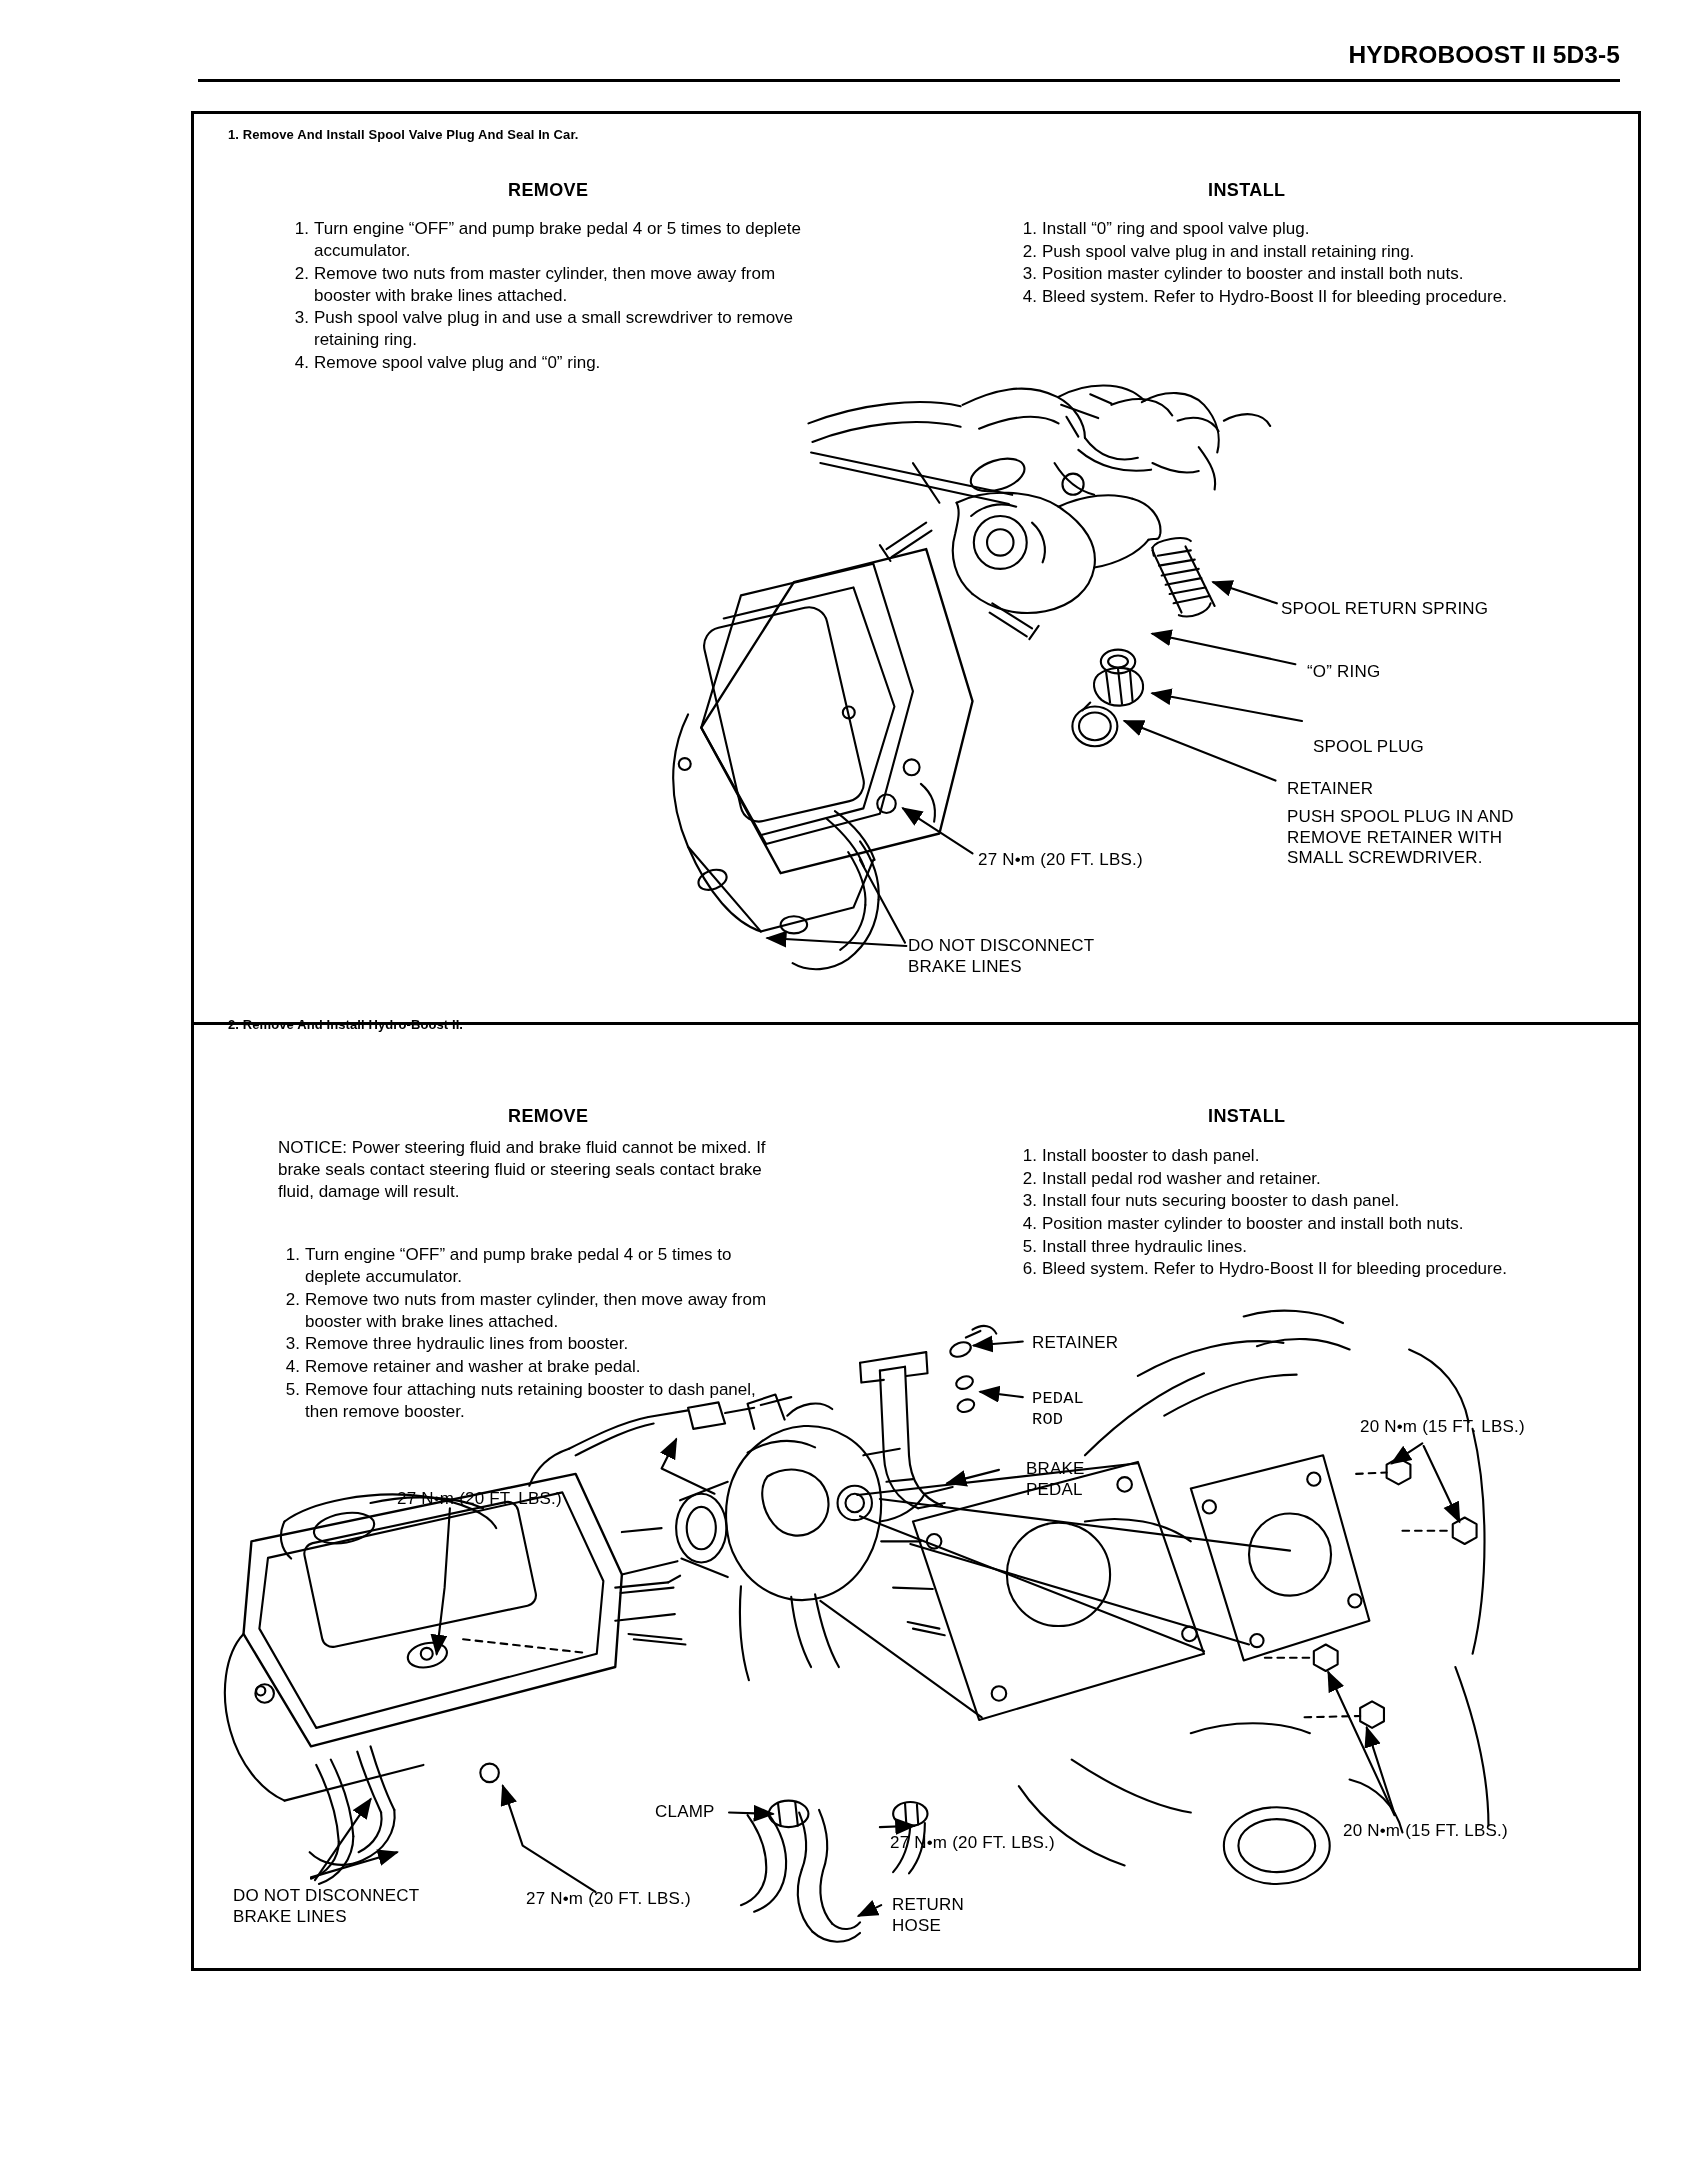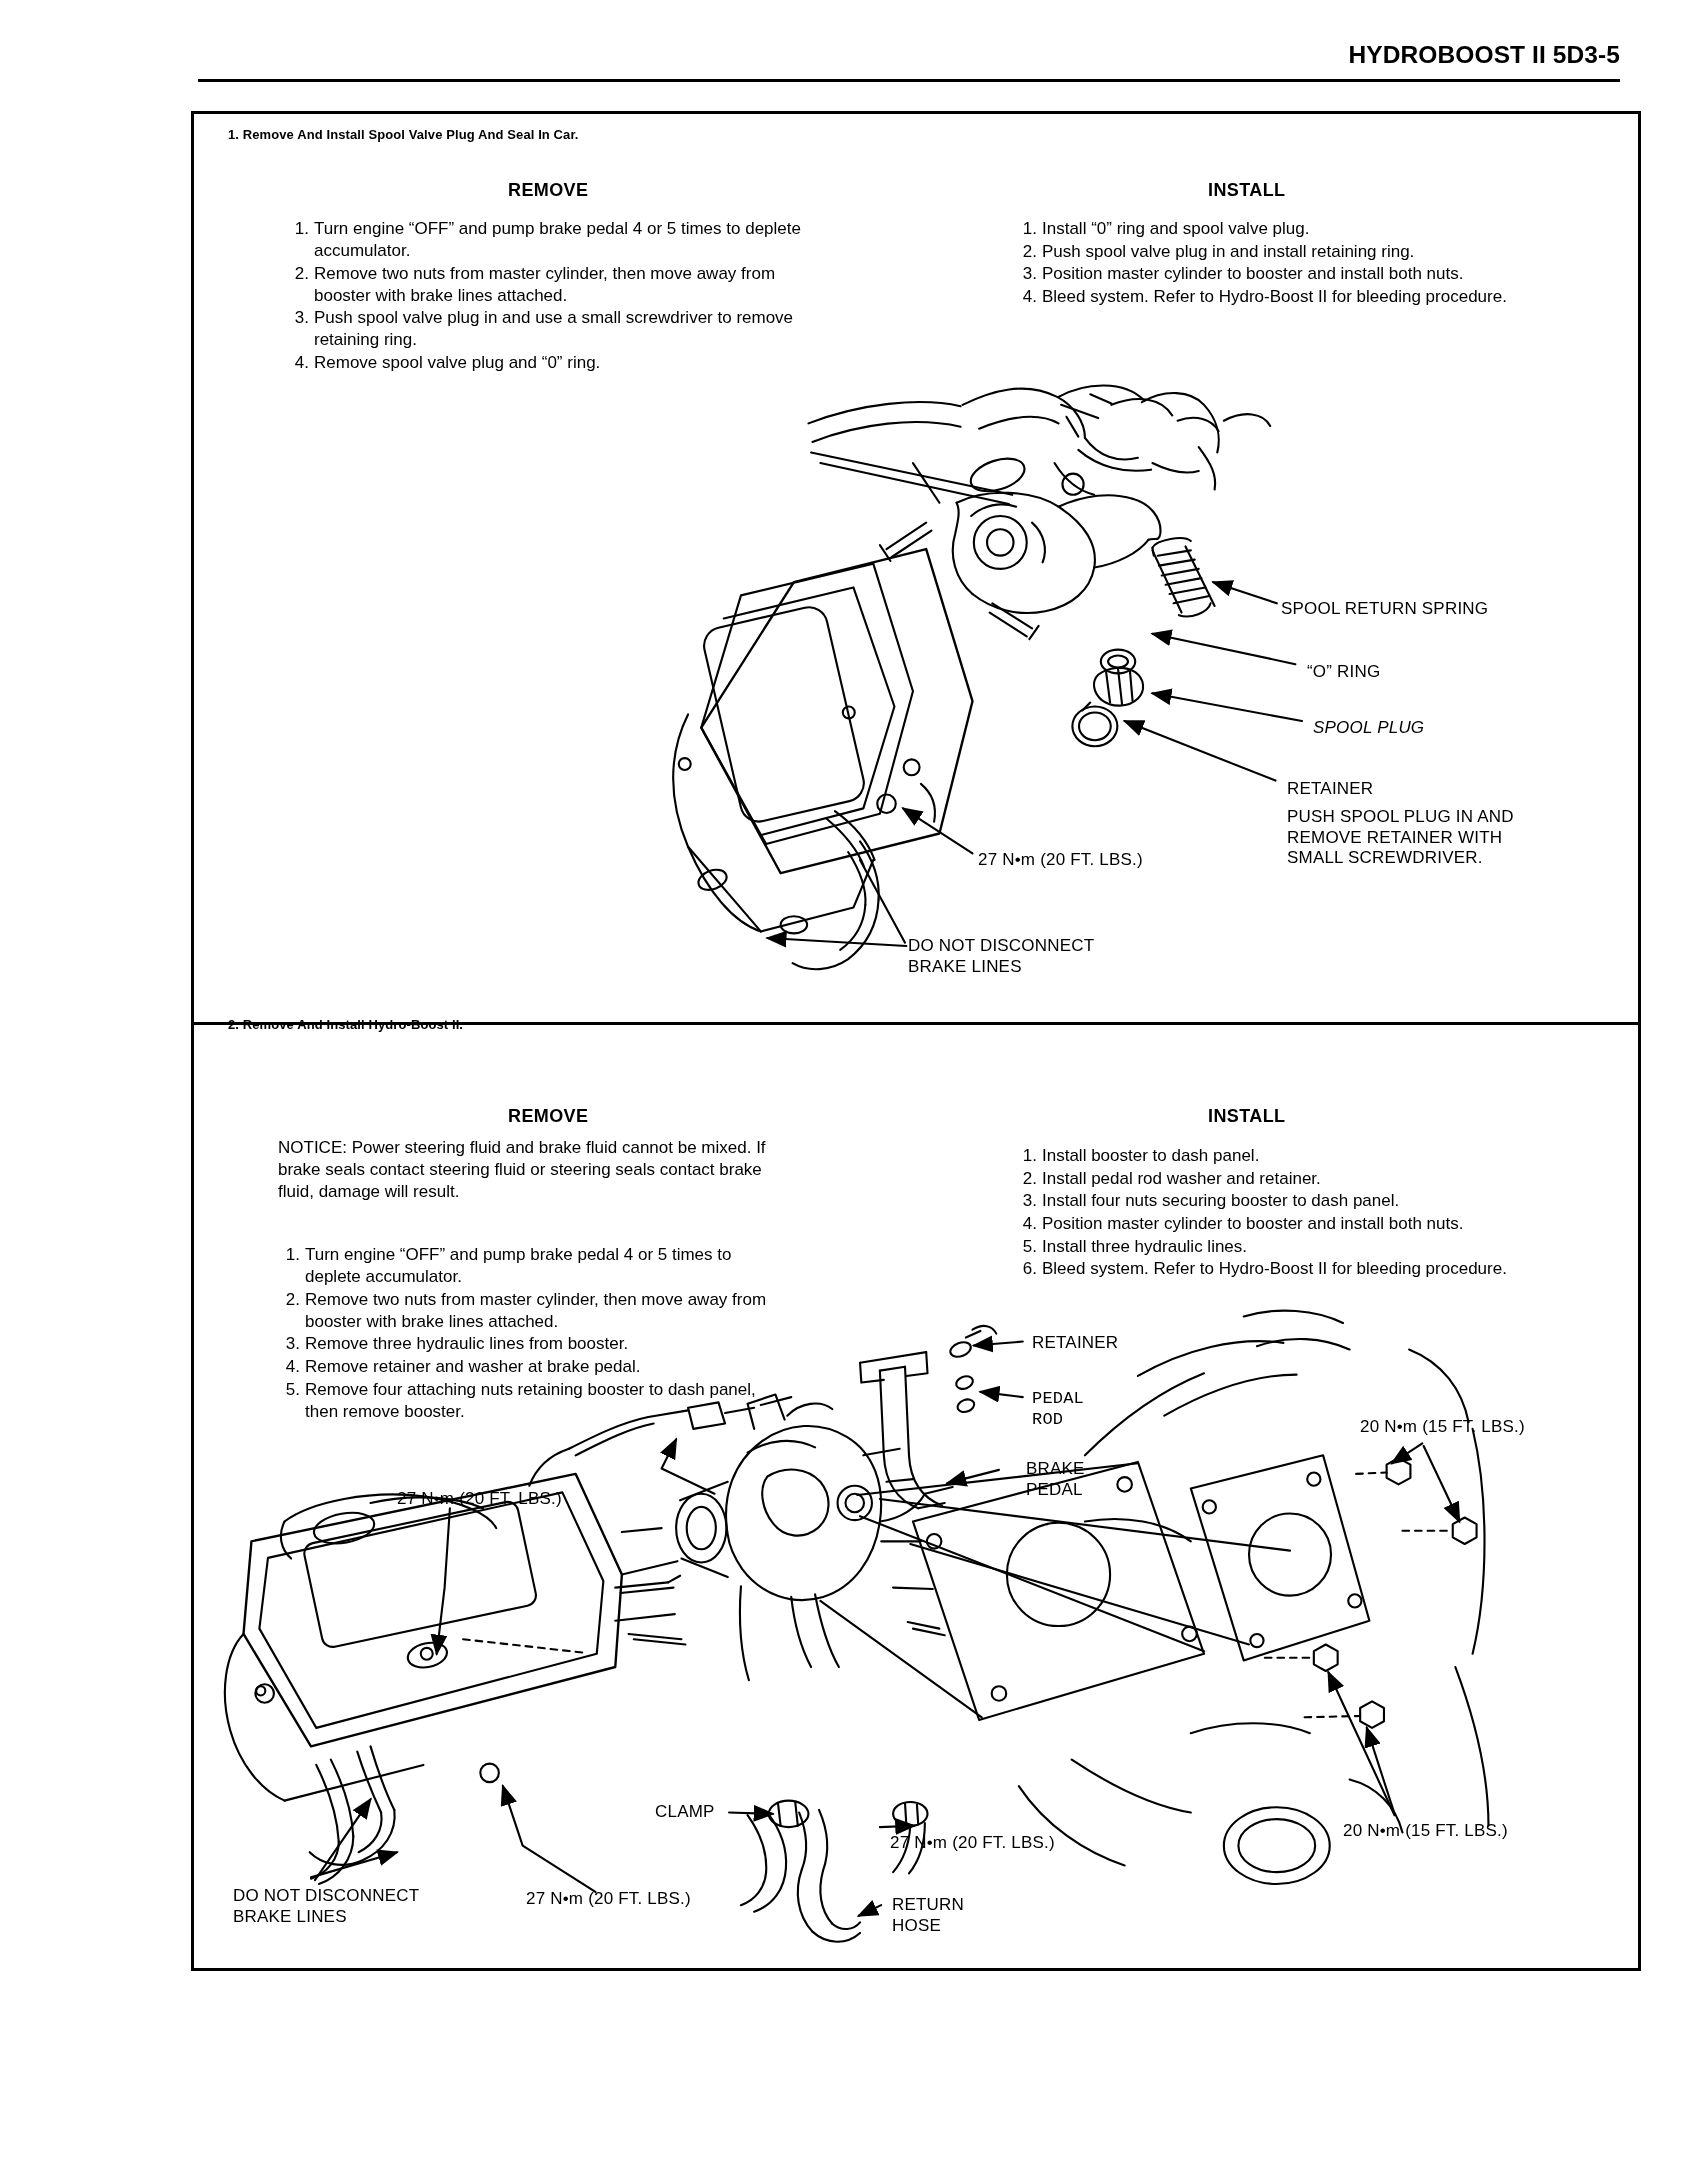--- a/index.html
+++ b/index.html
@@ -157,21 +157,21 @@
 
   <ol class="steps" id="s1-install-list">
     <li><span class="num">1.</span><span>Install “0” ring and spool valve plug.</span></li>
     <li><span class="num">2.</span><span>Push spool valve plug in and install retaining ring.</span></li>
     <li><span class="num">3.</span><span>Position master cylinder to booster and install both nuts.</span></li>
     <li><span class="num">4.</span><span>Bleed system.  Refer to Hydro-Boost II for bleeding procedure.</span></li>
   </ol>
 
   <div class="label" style="left:1281px; top:599px;">SPOOL RETURN SPRING</div>
   <div class="label" style="left:1307px; top:662px;">“O” RING</div>
-  <div class="label" style="left:1313px; top:718px;font-style:italic;">SPOOL PLUG</div>
+  <div class="label" style="left:1313px; top:737px;">SPOOL PLUG</div>
   <div class="label" style="left:1287px; top:779px;">RETAINER</div>
   <div class="label" style="left:1287px; top:807px;">PUSH SPOOL PLUG IN AND
 REMOVE RETAINER WITH
 SMALL SCREWDRIVER.</div>
   <div class="label" style="left:978px; top:850px;">27 N•m (20 FT. LBS.)</div>
   <div class="label" style="left:908px; top:936px;">DO NOT DISCONNECT
 BRAKE LINES</div>
 
   <div class="sect-title" id="sect2-title">2.  Remove And Install Hydro-Boost II.</div>
   <div class="col-head" id="s2-remove-head">REMOVE</div>

